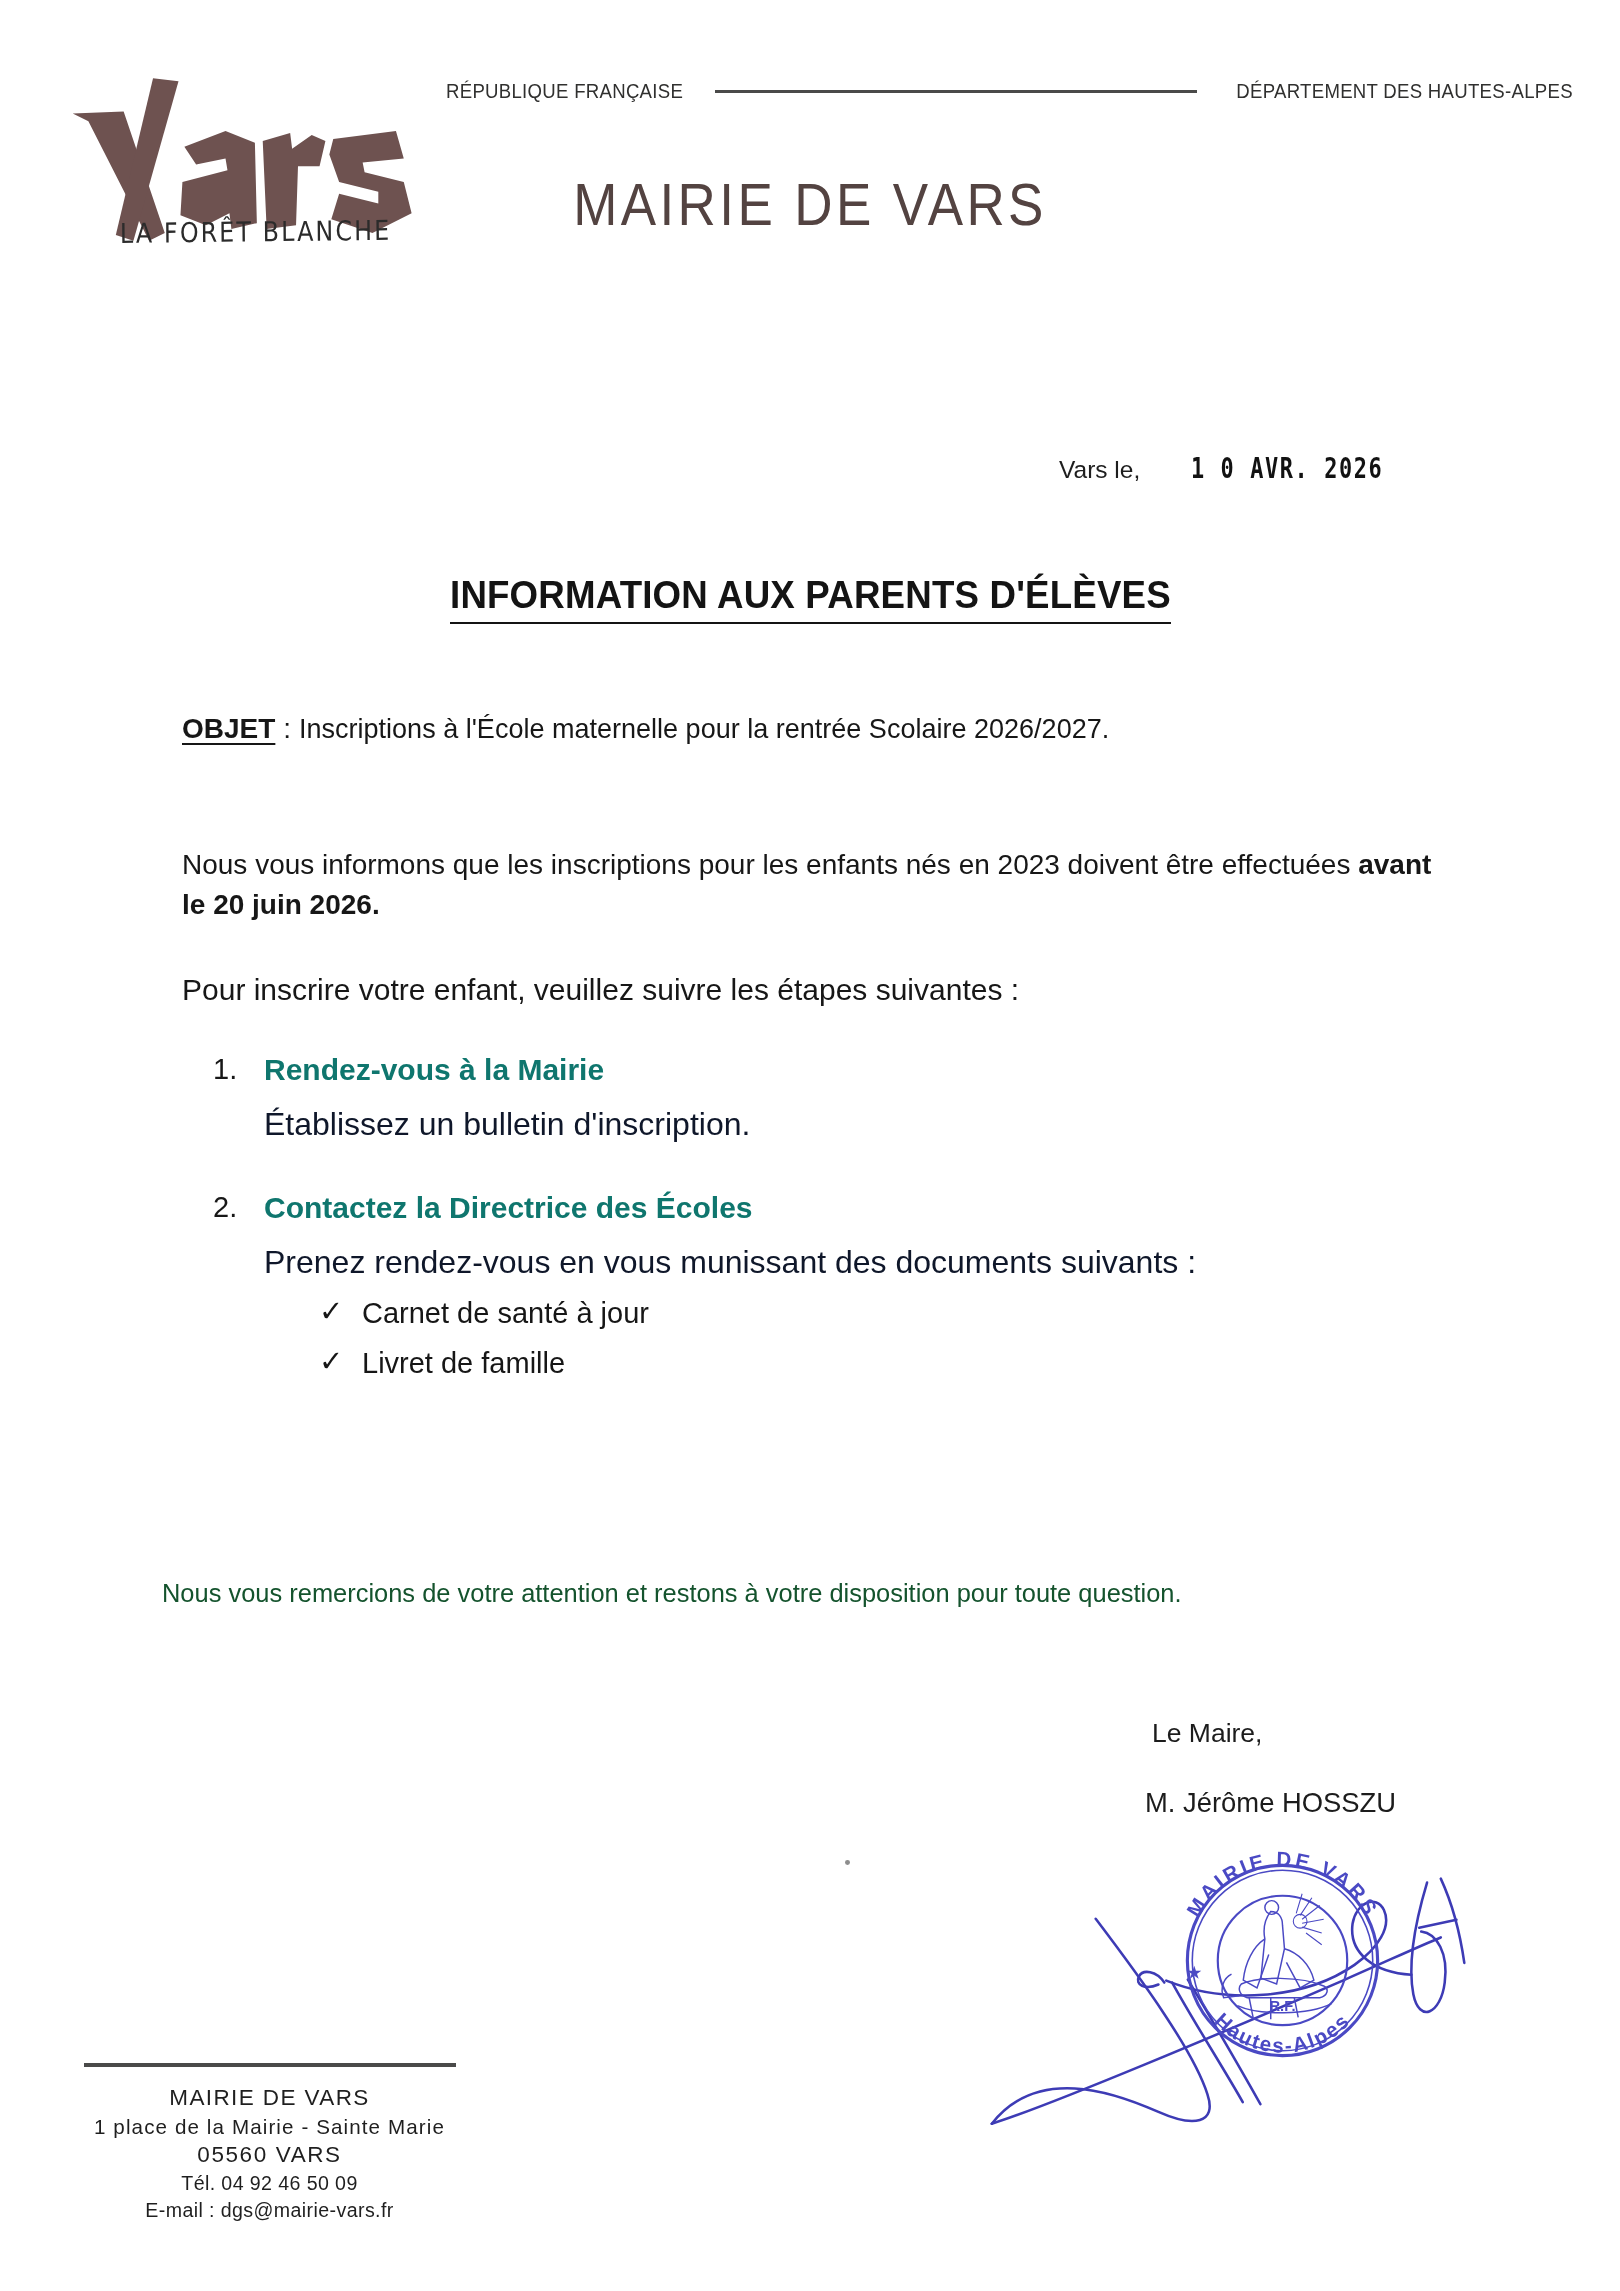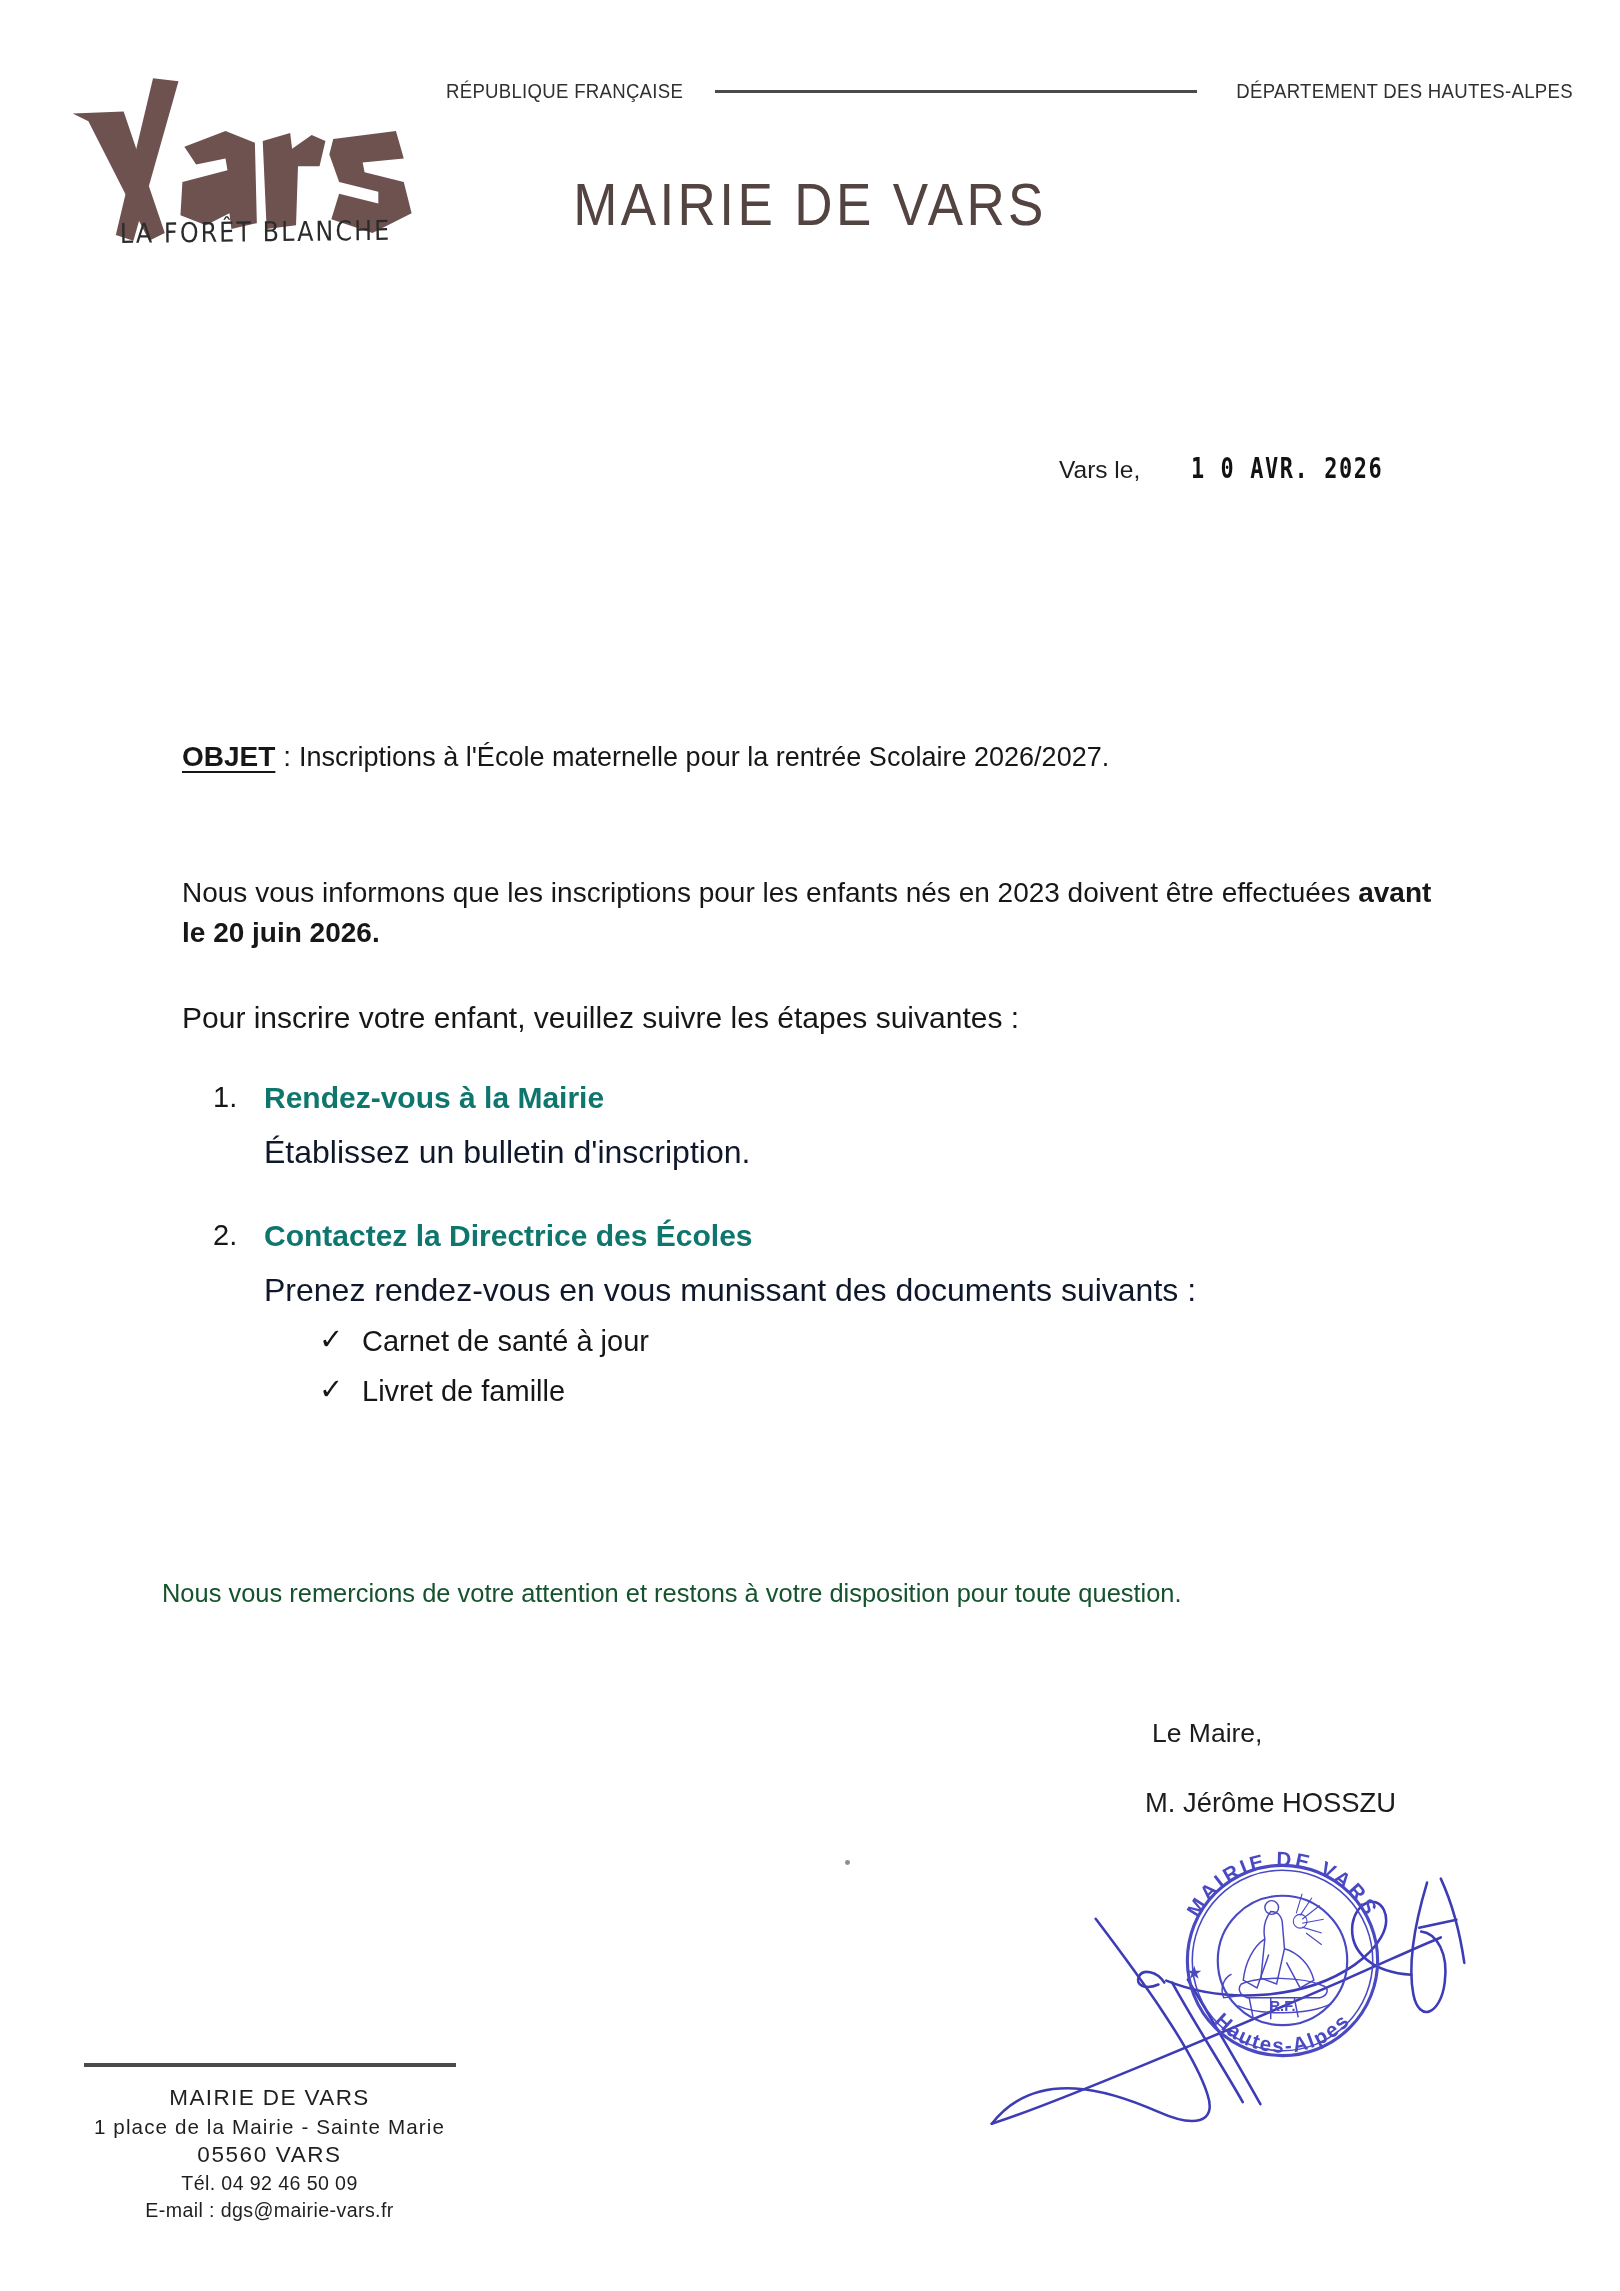--- a/index.html
+++ b/index.html
@@ -130,21 +130,21 @@
     border-bottom: 2.9px solid #141414;
     padding-bottom: 4.9px;
     display: inline-block;
     transform: scaleX(0.94);
   }
 
   
   .body-area {
     position: absolute;
     left: 182px;
-    top: 737px;
+    top: 709px;
     width: 1259px;
     font-size: 28px;
     line-height: 1.42;
     color: #171717;
   }
   .body-area .narrow { display: inline-block; transform: scaleX(0.965); transform-origin: left; }
 
   .objet-line {
     margin: 0 0 0 0;
     font-size: 28px;
@@ -314,20 +314,23 @@
 
   <div class="mairie-title">
     <span>MAIRIE DE VARS</span>
   </div>
 
   <div class="date-row">
     <div class="date-label">Vars le,</div>
     <div class="date-stamp">1 0 AVR. 2026</div>
   </div>
 
+  <div class="doc-title">
+    <span>INFORMATION AUX PARENTS D'ÉLÈVES</span>
+  </div>
 
   <div class="body-area">
 
     <p class="objet-line">
       <span class="objet-lbl">OBJET</span><span> : </span><span class="narrow">Inscriptions à l'École maternelle pour la rentrée Scolaire 2026/2027.</span>
     </p>
 
     <p class="para-1">
       <span>Nous vous informons que les inscriptions pour les enfants nés en 2023 doivent être effectuées </span><b>avant le 20 juin 2026.</b>
     </p>

